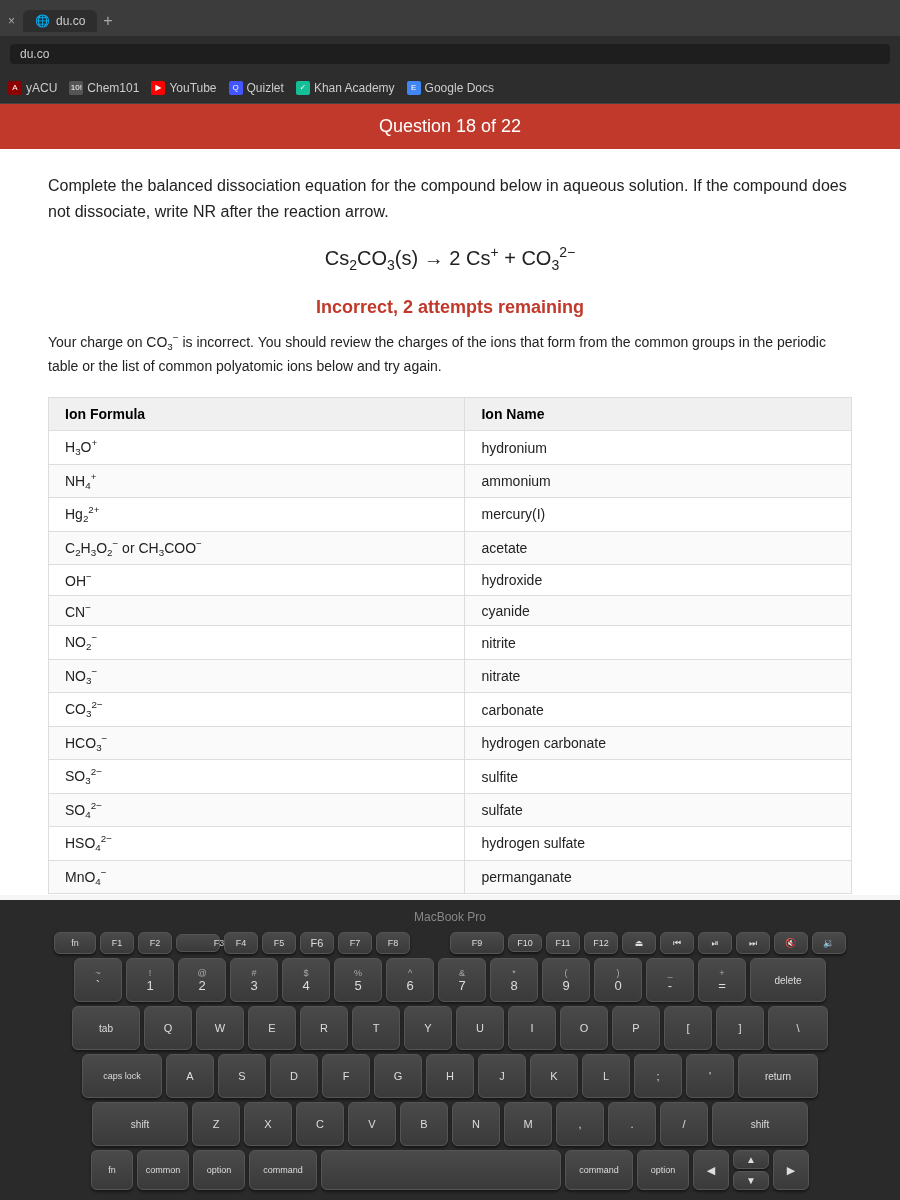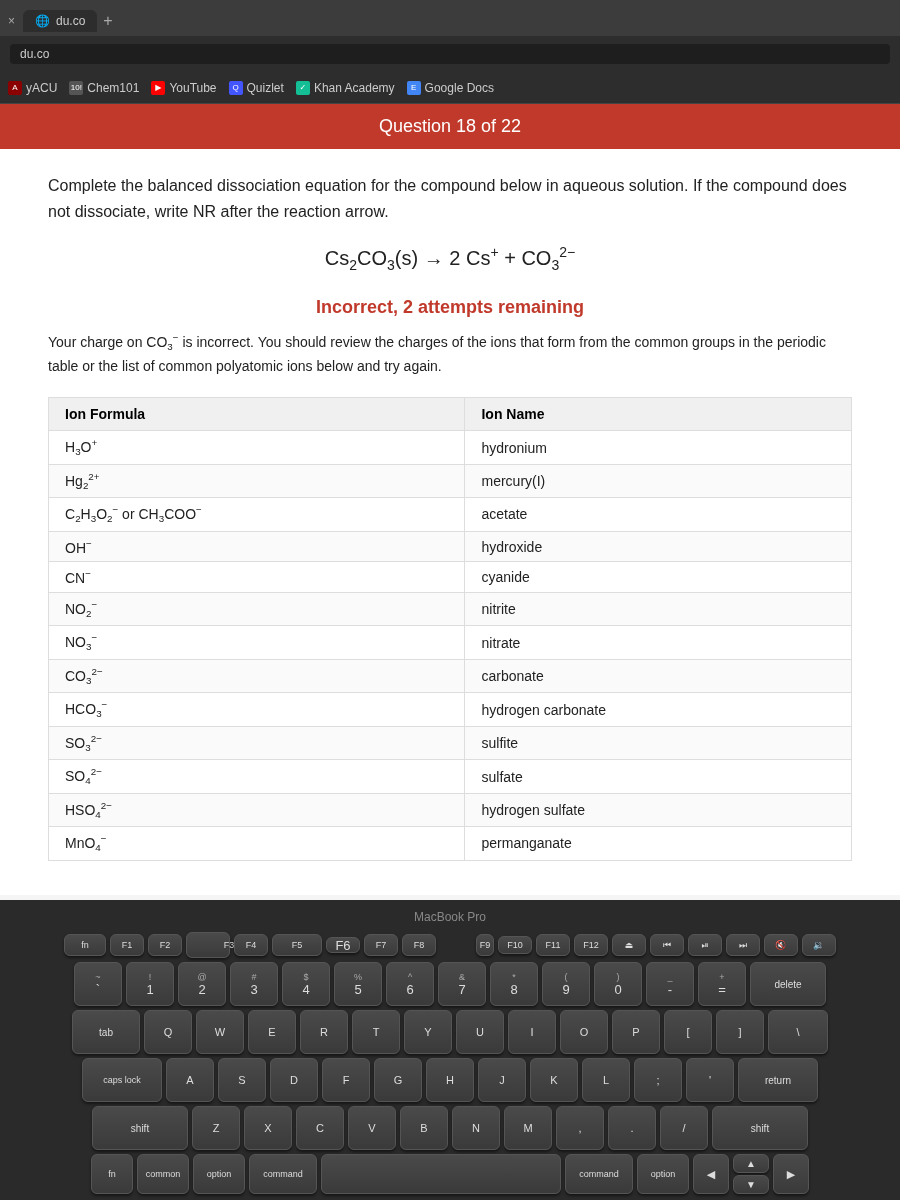--- a/index.html
+++ b/index.html
@@ -319,20 +319,24 @@
           <th>Ion Formula</th>
           <th>Ion Name</th>
         </tr>
       </thead>
       <tbody>
         <tr>
           <td>H<sub>3</sub>O<sup>+</sup></td>
           <td>hydronium</td>
         </tr>
         <tr>
+          <td>NH<sub>4</sub><sup>+</sup></td>
+          <td>ammonium</td>
+        </tr>
+        <tr>
           <td>Hg<sub>2</sub><sup>2+</sup></td>
           <td>mercury(I)</td>
         </tr>
         <tr>
           <td>C<sub>2</sub>H<sub>3</sub>O<sub>2</sub><sup>−</sup> or CH<sub>3</sub>COO<sup>−</sup></td>
           <td>acetate</td>
         </tr>
         <tr>
           <td>OH<sup>−</sup></td>
           <td>hydroxide</td>
@@ -379,27 +383,27 @@
 </div>
 
 <div class="keyboard-area">
   <div class="macbook-label">MacBook Pro</div>
   <div class="keyboard">
 
     <div class="kb-row fn-row">
       <div class="key key-wide" style="width:42px;height:22px;font-size:9px;">fn</div>
       <div class="key" style="width:34px;height:22px;font-size:9px;">F1</div>
       <div class="key" style="width:34px;height:22px;font-size:9px;">F2</div>
-      <div class="key" style="width:34px;height:26px;font-size:9px;padding-left:42px;">F3</div>
+      <div class="key" style="width:34px;height:18px;font-size:9px;padding-left:42px;">F3</div>
       <div class="key" style="width:34px;height:22px;font-size:9px;">F4</div>
-      <div class="key" style="width:50px;height:22px;font-size:9px;">F5</div>
-      <div class="key" style="width:34px;height:16px;font-size:13px;">F6</div>
+      <div class="key" style="width:34px;height:22px;font-size:9px;">F5</div>
+      <div class="key" style="width:34px;height:22px;font-size:11px;">F6</div>
       <div class="key" style="width:34px;height:22px;font-size:9px;">F7</div>
       <div class="key" style="width:34px;height:22px;font-size:9px;">F8</div>
-      <div class="key" style="width:18px;height:22px;font-size:9px;margin-left:36px;">F9</div>
+      <div class="key" style="width:54px;height:22px;font-size:9px;margin-left:36px;">F9</div>
       <div class="key" style="width:34px;height:18px;font-size:9px;">F10</div>
       <div class="key" style="width:34px;height:22px;font-size:9px;">F11</div>
       <div class="key" style="width:34px;height:22px;font-size:9px;">F12</div>
       <div class="key" style="width:34px;height:22px;font-size:9px;">⏏</div>
 
       <div class="key" style="width:34px;height:22px;font-size:9px;">⏮</div>
       <div class="key" style="width:34px;height:22px;font-size:9px;">⏯</div>
       <div class="key" style="width:34px;height:22px;font-size:9px;">⏭</div>
       <div class="key" style="width:34px;height:22px;font-size:9px;">🔇</div>
       <div class="key" style="width:34px;height:22px;font-size:9px;">🔉</div>

